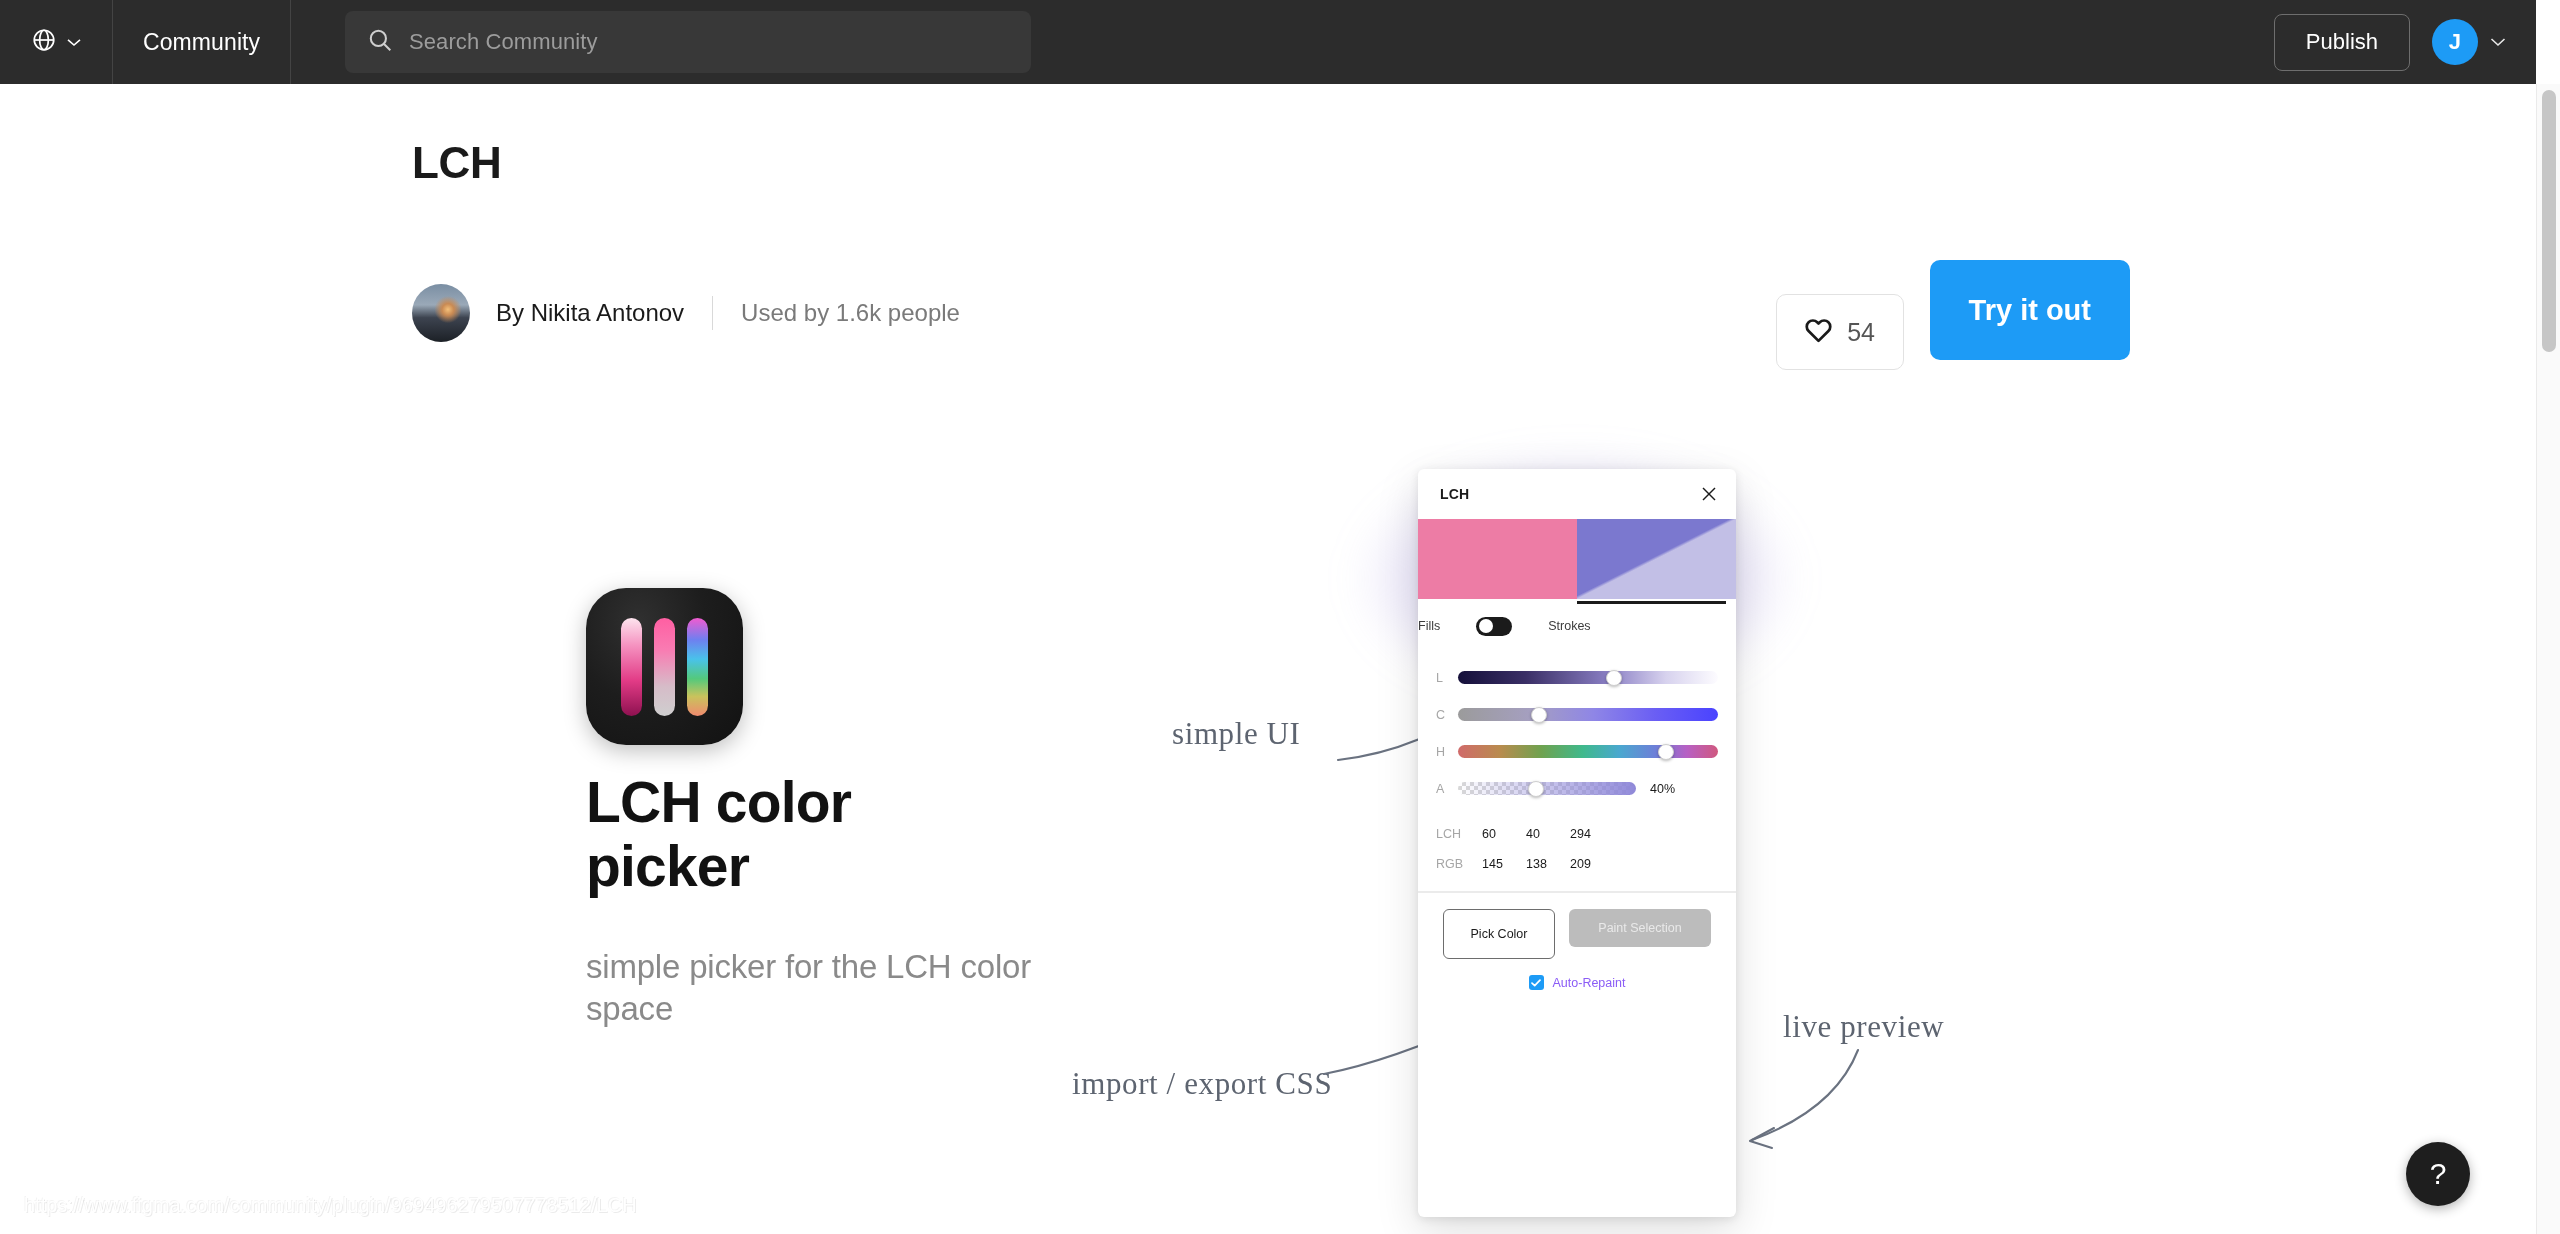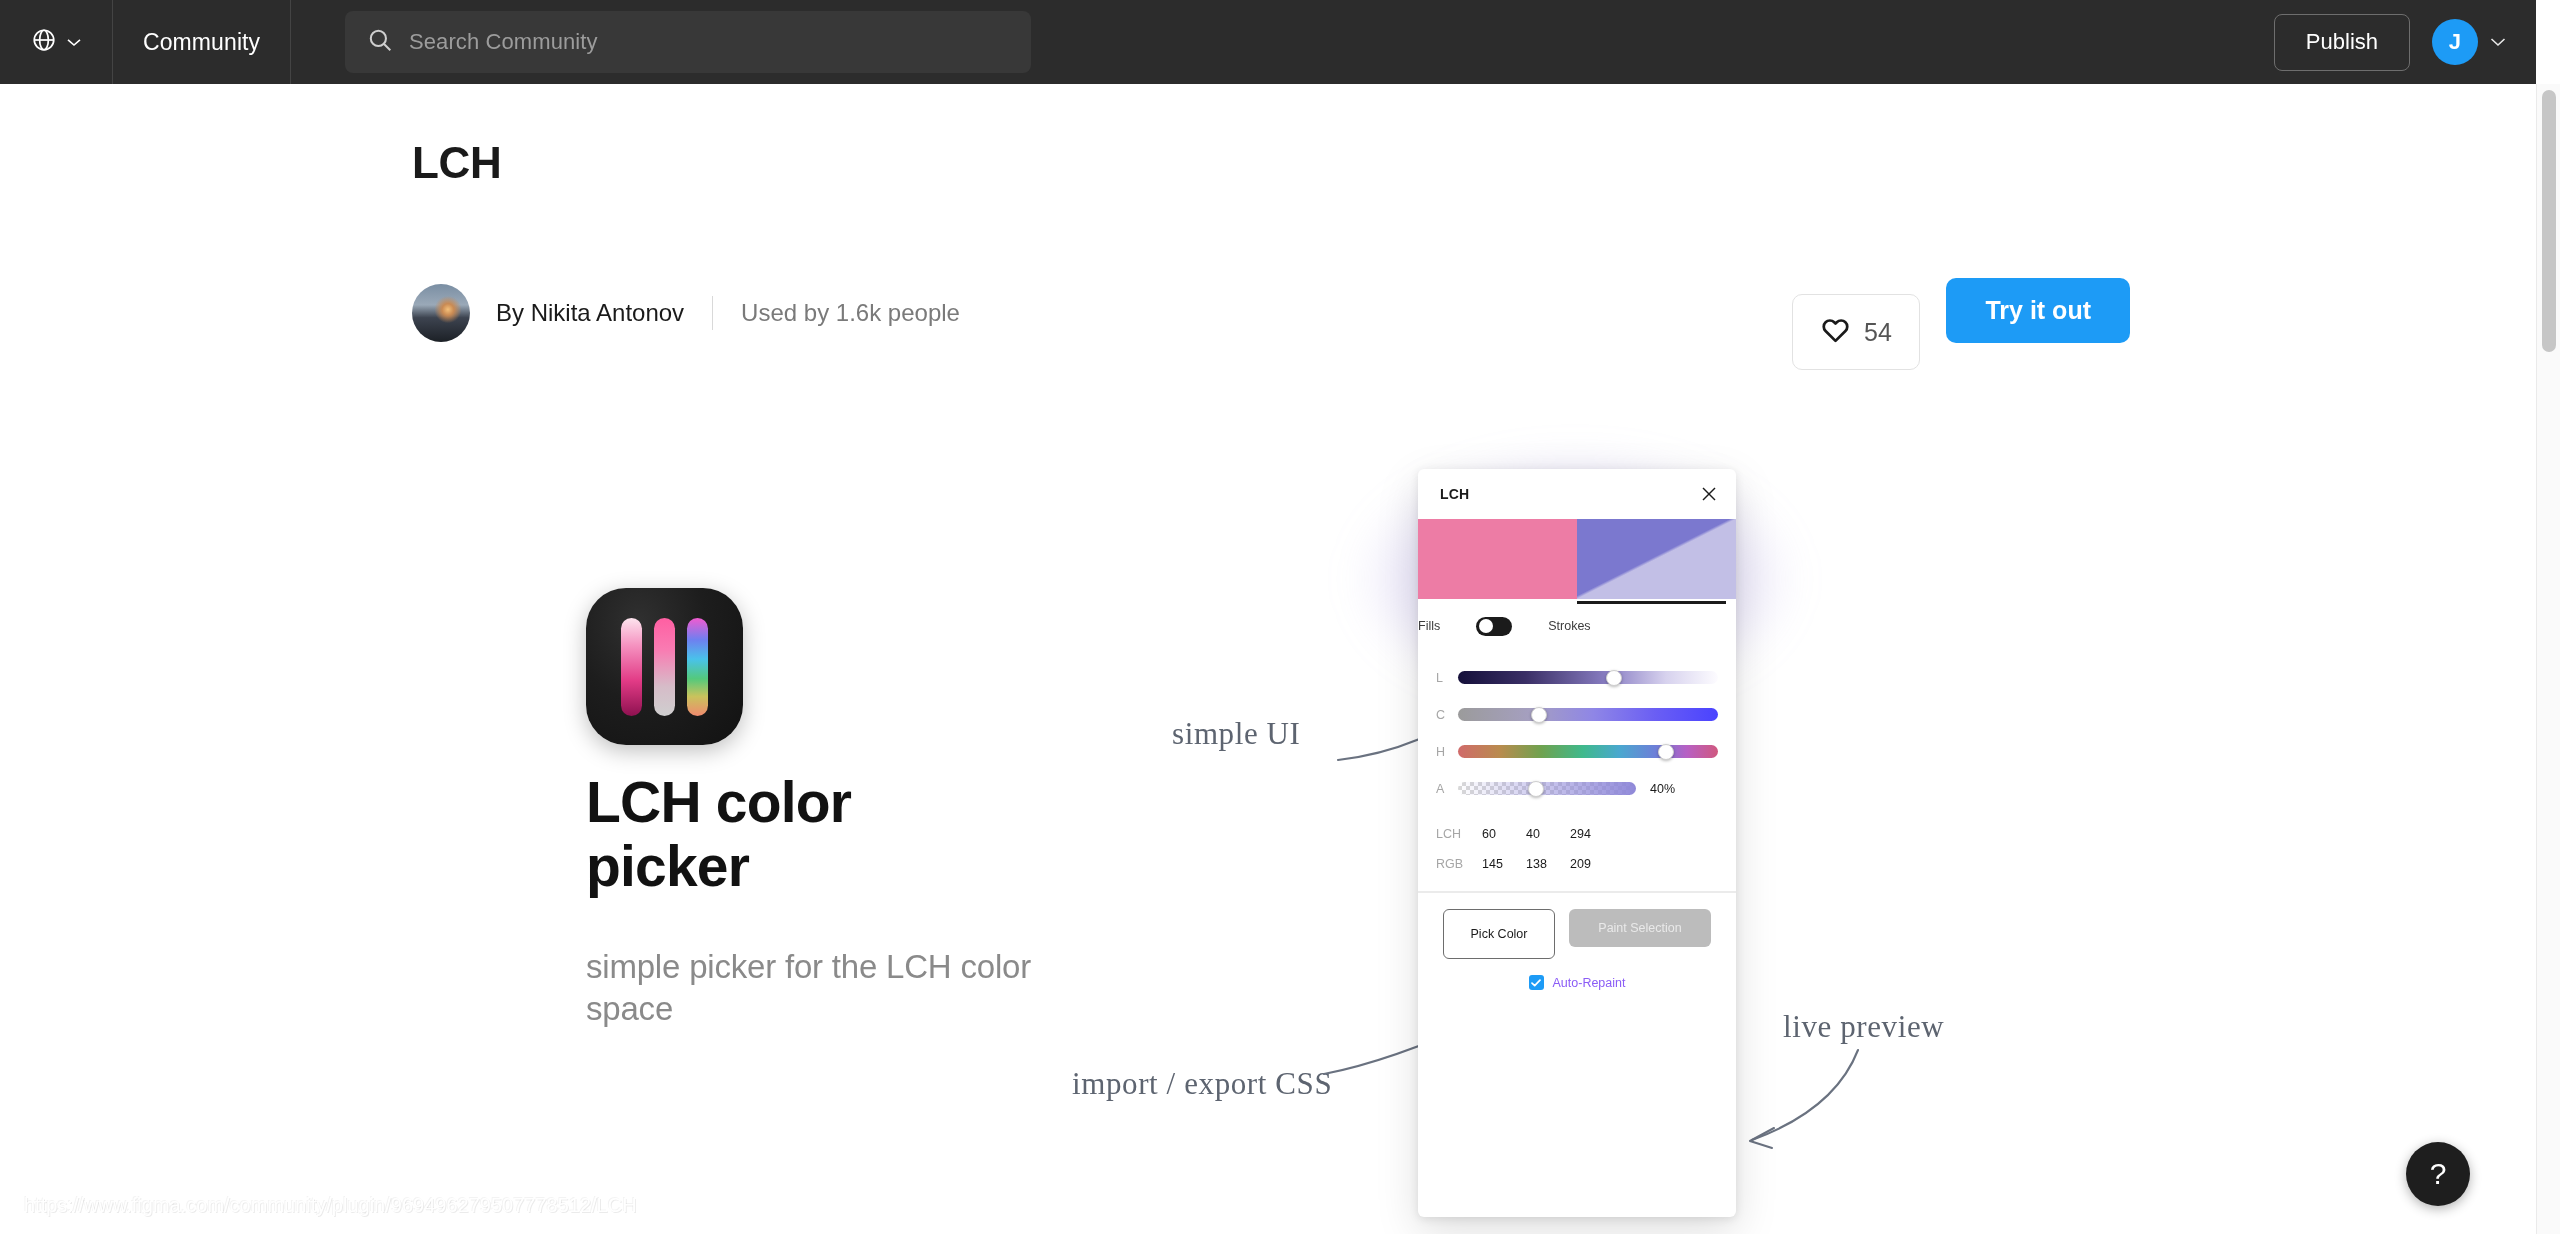--- a/index.html
+++ b/index.html
@@ -133,23 +133,23 @@
   .like-btn {
     width: 128px; height: 76px;
     border: 1px solid #e2e2e2; border-radius: 10px;
     background: #ffffff;
     display: flex; align-items: center; justify-content: center; gap: 14px;
     cursor: pointer;
     margin-top: 44px;
   }
   .like-count { font-size: 25px; color: #555555; }
   .try-btn {
-    height: 65px; padding: 0 39px;
+    height: 100px; padding: 0 39px;
     background: #1d9bf6; border: none; border-radius: 10px;
-    color: #ffffff; font-size: 25px; font-weight: bold;
+    color: #ffffff; font-size: 29px; font-weight: bold;
     font-family: "Liberation Sans", sans-serif;
     display: flex; align-items: center; justify-content: center;
     cursor: pointer; white-space: nowrap;
   }
 
   
   .logo-box {
     position: absolute; left: 586px; top: 504px;
     width: 157px; height: 157px;
     border-radius: 40px;

